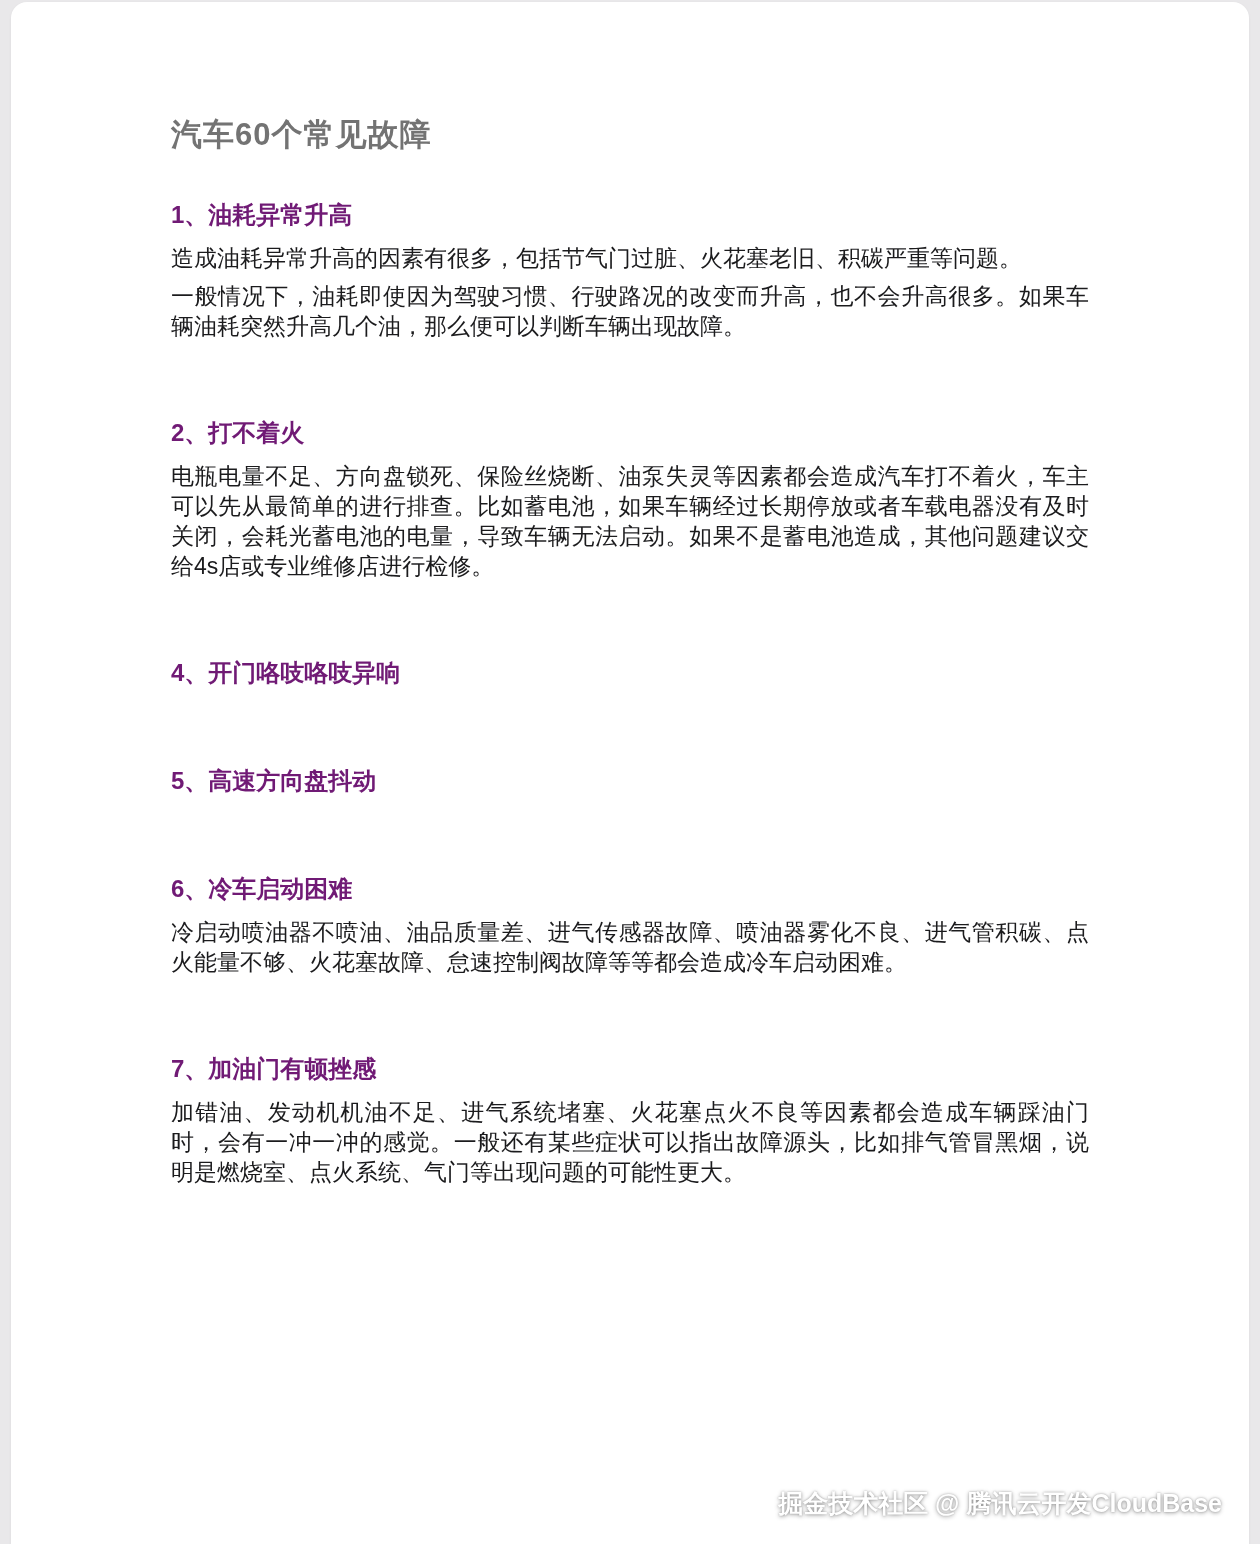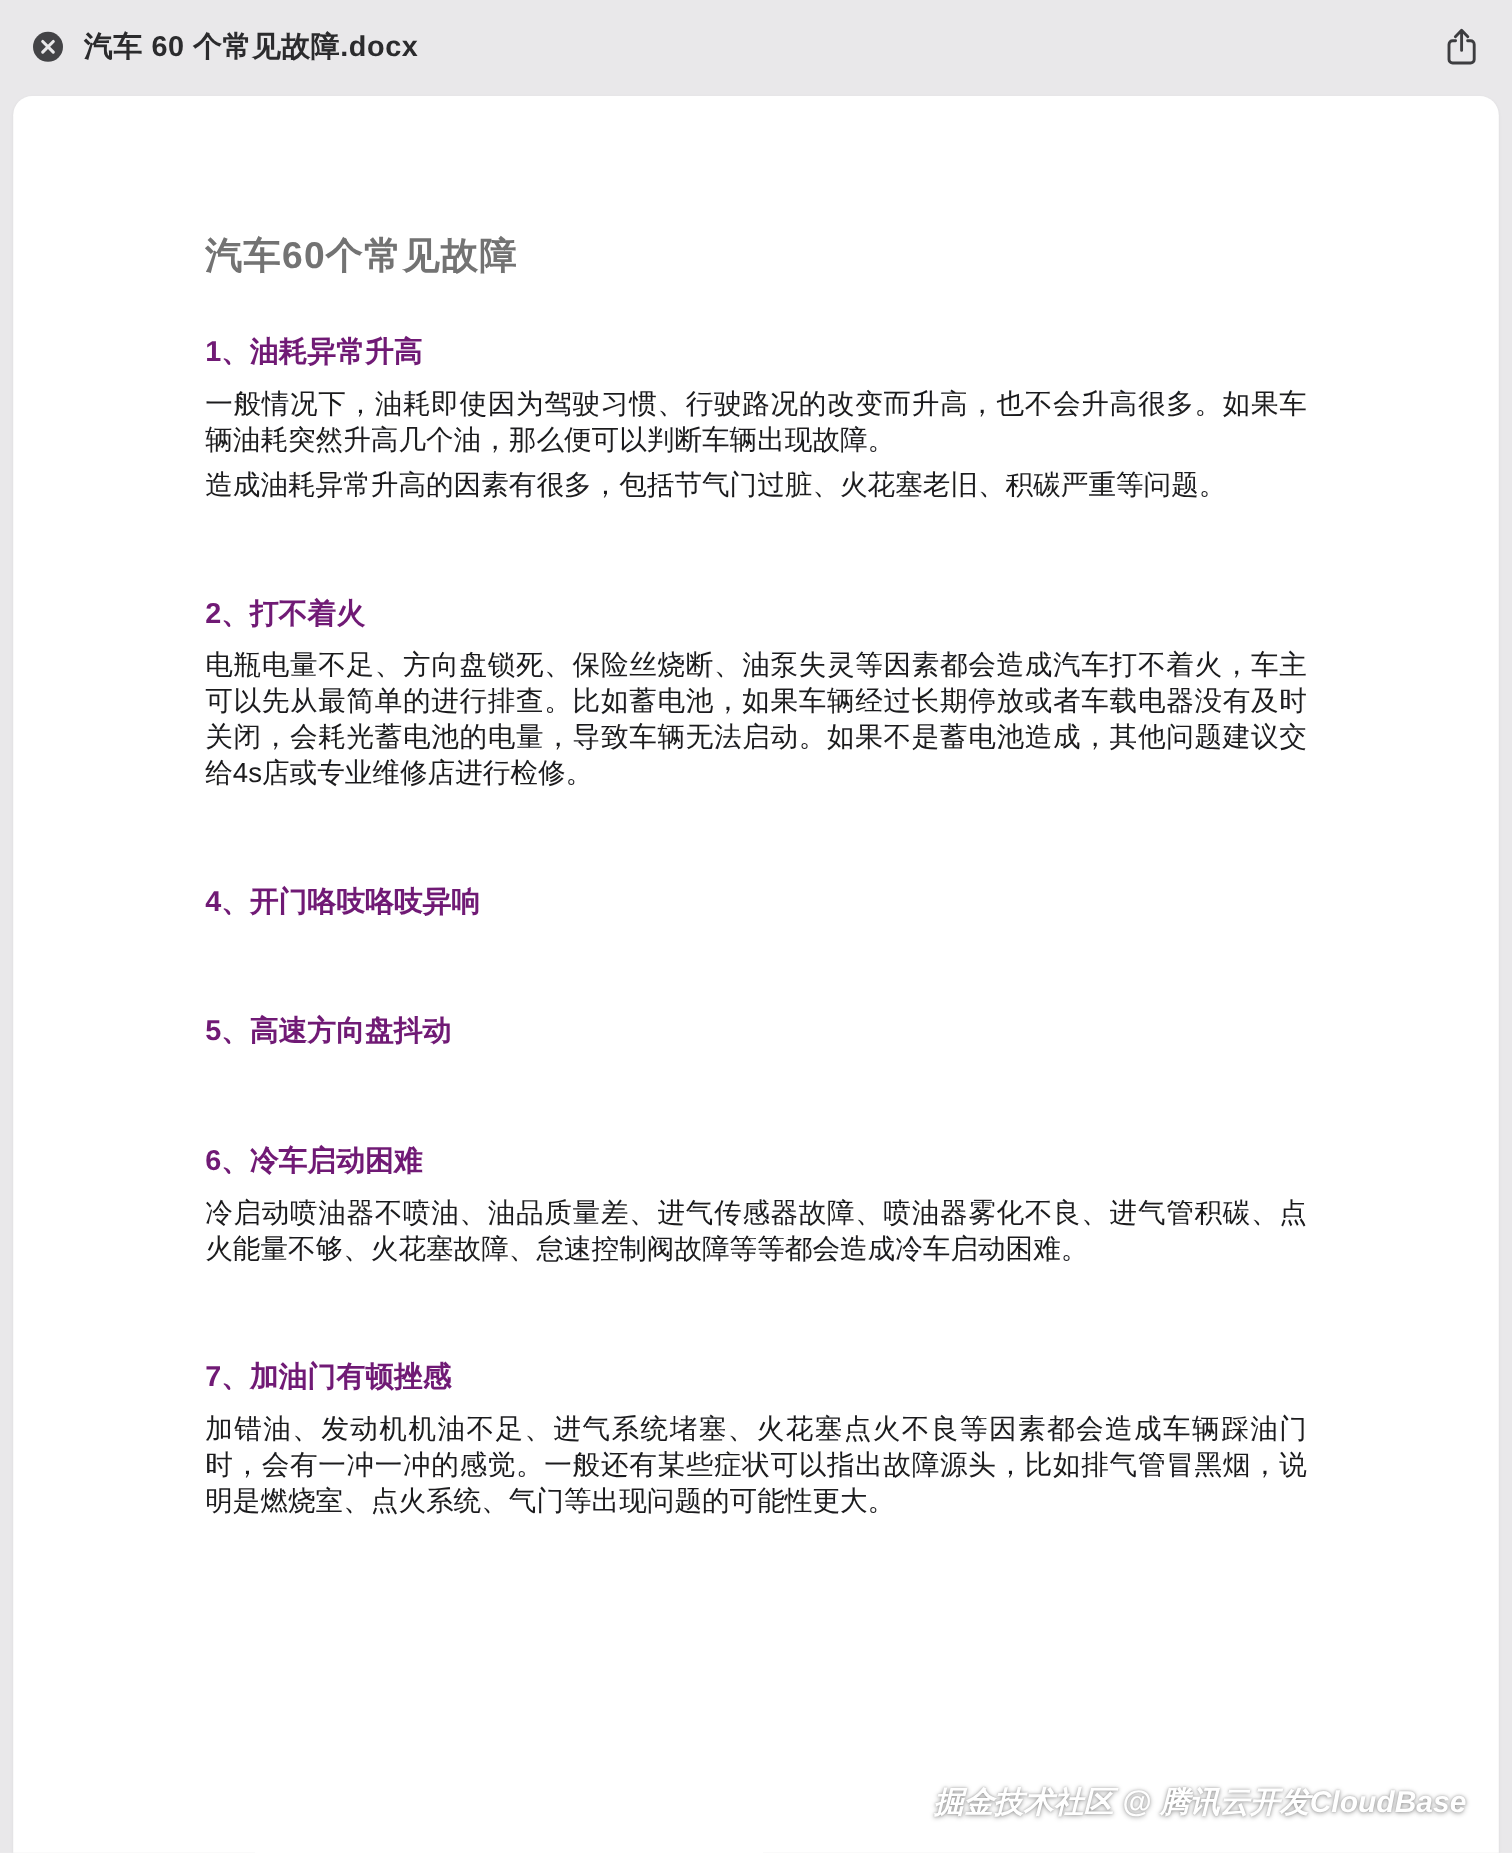--- a/index.html
+++ b/index.html
@@ -77,57 +77,35 @@
   .watermark {
     position: absolute;
     right: 38px;
     bottom: 26px;
     font-size: 25px;
     font-weight: 600;
     color: #ffffff;
     text-shadow: 0 1px 4px rgba(0,0,0,0.38), 0 0 2px rgba(0,0,0,0.25);
     pointer-events: none;
     white-space: nowrap;
-    font-style: italic;
   }
 </style>
 </head>
 <body>
 
 <div class="screen">
 
-  <header class="topbar">
-    <button class="icon-btn close-btn" aria-label="close">
-      <span style="display:flex;">
-        <svg width="28" height="28" viewBox="0 0 28 28">
-          <circle cx="14" cy="14" r="12.5" fill="#434346"></circle>
-          <path d="M9.6 9.6 L18.4 18.4 M18.4 9.6 L9.6 18.4" stroke="#e9e8ea" stroke-width="2.6" stroke-linecap="round"></path>
-        </svg>
-      </span>
-    </button>
-
-    <div class="window-title">汽车 60 个常见故障.docx</div>
-
-    <button class="icon-btn share-btn" aria-label="share">
-      <span style="display:flex;">
-        <svg width="32" height="34" viewBox="0 0 32 34" fill="none">
-          <path d="M11 12 H8.5 a3 3 0 0 0 -3 3 v12.5 a3 3 0 0 0 3 3 h15 a3 3 0 0 0 3 -3 V15 a3 3 0 0 0 -3 -3 H21" stroke="#3d3d40" stroke-width="2.4" stroke-linecap="round" stroke-linejoin="round"></path>
-          <path d="M16 20 V3.5 M10.8 8.6 L16 3.2 L21.2 8.6" stroke="#3d3d40" stroke-width="2.4" stroke-linecap="round" stroke-linejoin="round"></path>
-        </svg>
-      </span>
-    </button>
-  </header>
 
   <main class="page-card">
     <h1 class="doc-title">汽车60个常见故障</h1>
     <div id="sections">
         <section class="fault-section">
           <h2 class="sec-heading">1、油耗异常升高</h2>
+          <p>造成油耗异常升高的因素有很多，包括节气门过脏、火花塞老旧、积碳严重等问题。</p>
           <p>一般情况下，油耗即使因为驾驶习惯、行驶路况的改变而升高，也不会升高很多。如果车辆油耗突然升高几个油，那么便可以判断车辆出现故障。</p>
-          <p>造成油耗异常升高的因素有很多，包括节气门过脏、火花塞老旧、积碳严重等问题。</p>
         </section>
         <section class="fault-section">
           <h2 class="sec-heading">2、打不着火</h2>
           <p>电瓶电量不足、方向盘锁死、保险丝烧断、油泵失灵等因素都会造成汽车打不着火，车主可以先从最简单的进行排查。比如蓄电池，如果车辆经过长期停放或者车载电器没有及时关闭，会耗光蓄电池的电量，导致车辆无法启动。如果不是蓄电池造成，其他问题建议交给4s店或专业维修店进行检修。</p>
         </section>
         <section class="fault-section">
           <h2 class="sec-heading">4、开门咯吱咯吱异响</h2>
         </section>
         <section class="fault-section">
           <h2 class="sec-heading">5、高速方向盘抖动</h2>

